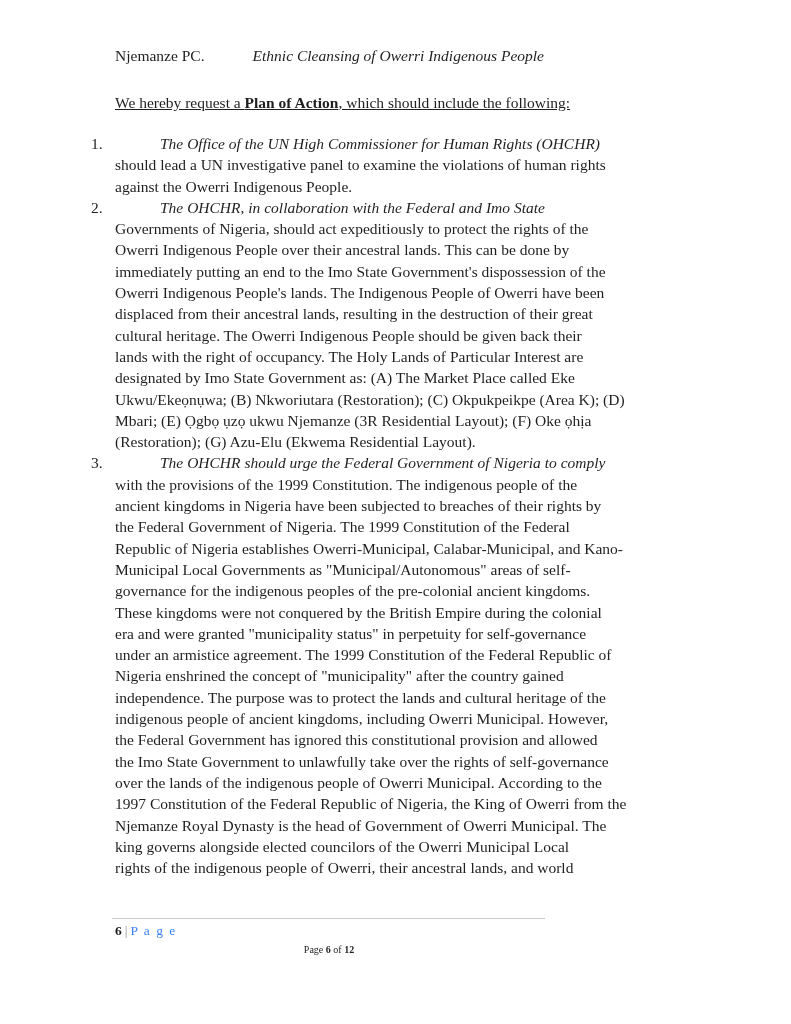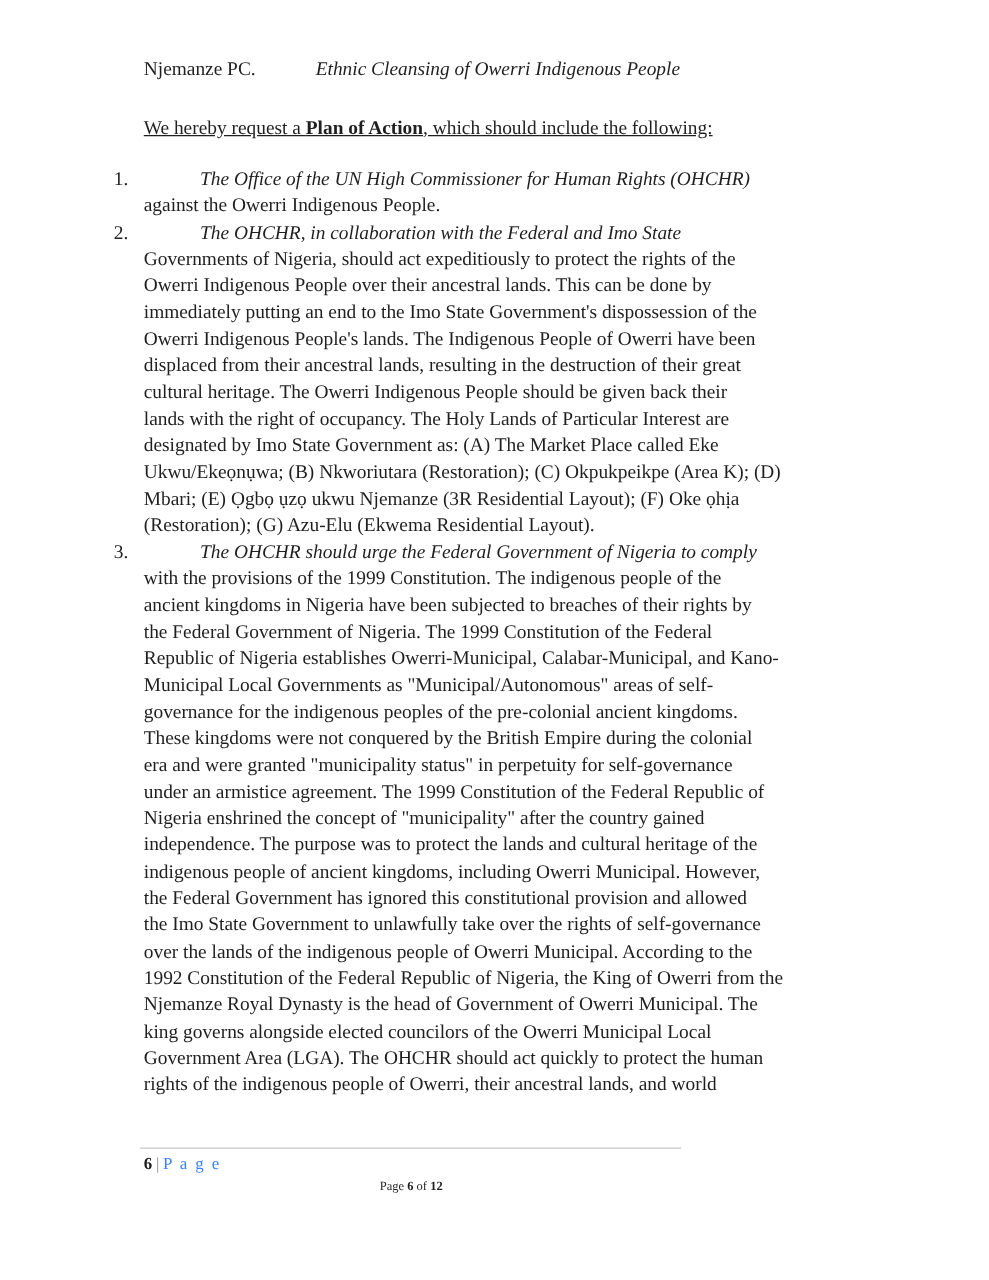--- a/index.html
+++ b/index.html
@@ -78,20 +78,21 @@
     <span class="header-left">Njemanze PC.</span>
     <span class="header-right">Ethnic Cleansing of Owerri Indigenous People</span>
   </div>
 
   <p class="intro"><span>We hereby request a </span><strong>Plan of Action</strong><span>, which should include the following:</span></p>
 
   <div class="action-list" id="action-list">
       <div class="list-item">
         <span class="item-number">1.</span>
         <div class="line first">The Office of the UN High Commissioner for Human Rights (OHCHR)</div>
+        <div class="line">should lead a UN investigative panel to examine the violations of human rights</div>
         <div class="line">against the Owerri Indigenous People.</div>
       </div>
       <div class="list-item">
         <span class="item-number">2.</span>
         <div class="line first">The OHCHR, in collaboration with the Federal and Imo State</div>
         <div class="line">Governments of Nigeria, should act expeditiously to protect the rights of the</div>
         <div class="line">Owerri Indigenous People over their ancestral lands. This can be done by</div>
         <div class="line">immediately putting an end to the Imo State Government's dispossession of the</div>
         <div class="line">Owerri Indigenous People's lands. The Indigenous People of Owerri have been</div>
         <div class="line">displaced from their ancestral lands, resulting in the destruction of their great</div>
@@ -113,24 +114,23 @@
         <div class="line">governance for the indigenous peoples of the pre-colonial ancient kingdoms.</div>
         <div class="line">These kingdoms were not conquered by the British Empire during the colonial</div>
         <div class="line">era and were granted "municipality status" in perpetuity for self-governance</div>
         <div class="line">under an armistice agreement. The 1999 Constitution of the Federal Republic of</div>
         <div class="line">Nigeria enshrined the concept of "municipality" after the country gained</div>
         <div class="line">independence. The purpose was to protect the lands and cultural heritage of the</div>
         <div class="line">indigenous people of ancient kingdoms, including Owerri Municipal. However,</div>
         <div class="line">the Federal Government has ignored this constitutional provision and allowed</div>
         <div class="line">the Imo State Government to unlawfully take over the rights of self-governance</div>
         <div class="line">over the lands of the indigenous people of Owerri Municipal. According to the</div>
-        <div class="line">1992 Constitution of the Federal Republic of Nigeria, the King of Owerri from the</div>
+        <div class="line">1997 Constitution of the Federal Republic of Nigeria, the King of Owerri from the</div>
         <div class="line">Njemanze Royal Dynasty is the head of Government of Owerri Municipal. The</div>
         <div class="line">king governs alongside elected councilors of the Owerri Municipal Local</div>
-        <div class="line">Government Area (LGA). The OHCHR should act quickly to protect the human</div>
         <div class="line">rights of the indigenous people of Owerri, their ancestral lands, and world</div>
       </div>
     </div>
 
   <div class="footer-rule"></div>
 
   <div class="footer-left"><span class="fnum">6</span><span class="fsep">|</span><span class="fword">P a g e</span></div>
 
   <div class="footer-center"><span>Page </span><strong>6</strong><span> of </span><strong>12</strong></div>
 

